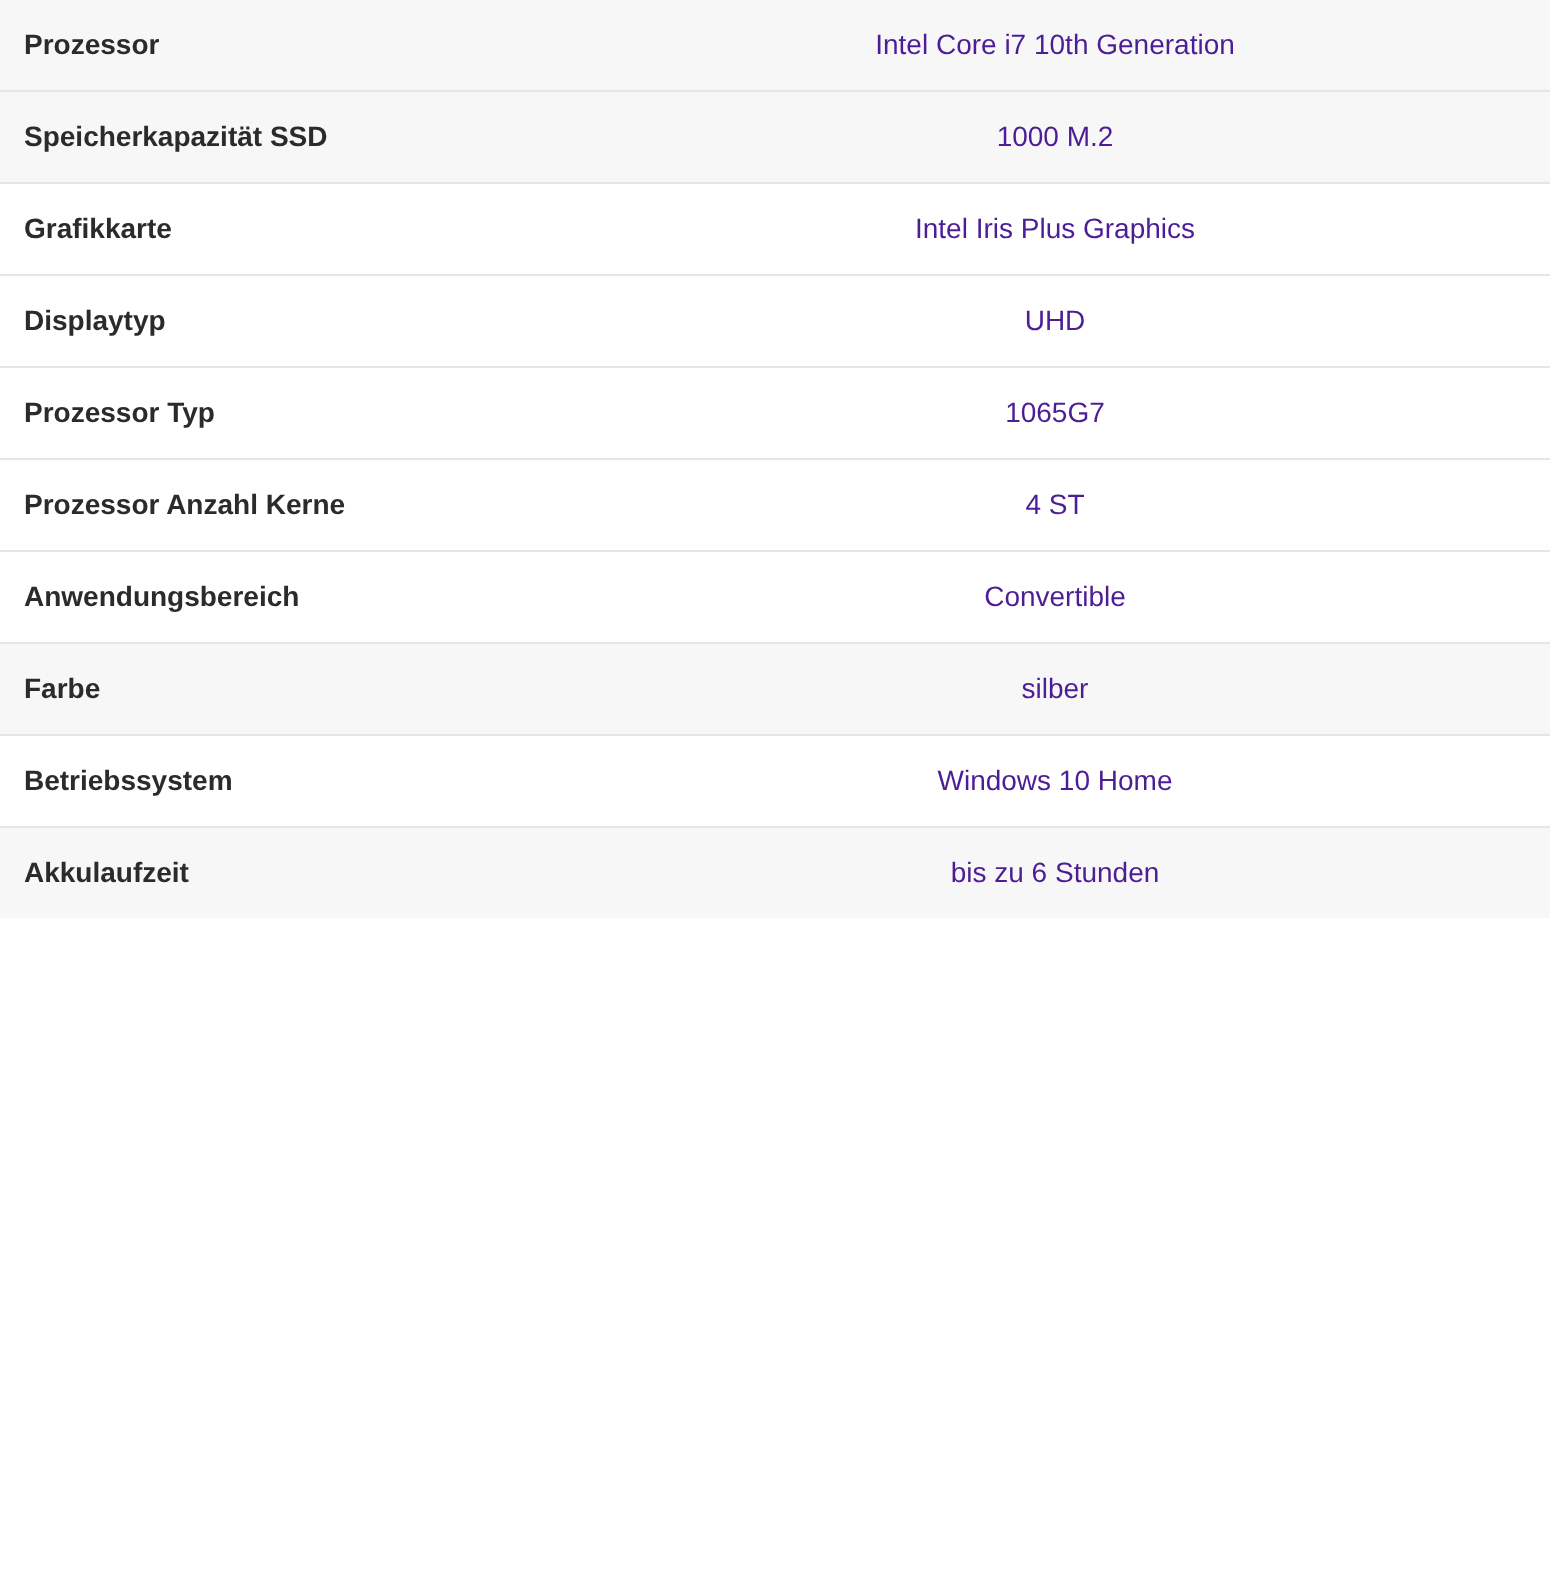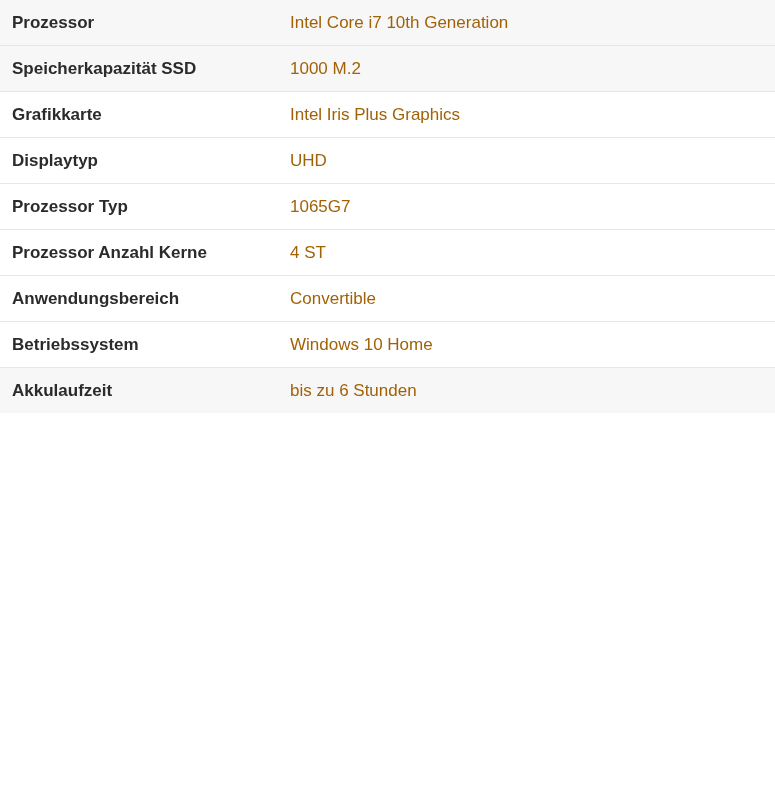--- a/index.html
+++ b/index.html
@@ -23,33 +23,34 @@
   }
   .spec-table tr:first-child {
     border-top: none;
   }
   .spec-table tr.alt {
     background: #f7f7f7;
   }
   .spec-table td {
     vertical-align: top;
     padding: 12px 10px 12px 12px;
-    font-size: 17px;
+    font-size: 14px;
     line-height: 21px;
     margin-top: 11px;
   }
   .spec-table td.label {
     width: 250px;
     font-weight: bold;
     color: #2b2b2b;
   }
   .spec-table td.value {
-    color: #a16207;
+    color: #4c1d95;
     padding-left: 18px;
     white-space: pre-line;
+    text-align: center;
   }
   .spec-table tr.tall td {
     padding-top: 13px;
     padding-bottom: 14px;
   }
 </style>
 </head>
 <body>
 
 <table class="spec-table">
@@ -75,20 +76,24 @@
         <td class="value">1065G7</td>
       </tr>
       <tr>
         <td class="label">Prozessor Anzahl Kerne</td>
         <td class="value">4 ST</td>
       </tr>
       <tr>
         <td class="label">Anwendungsbereich</td>
         <td class="value">Convertible</td>
       </tr>
+      <tr class="alt">
+        <td class="label">Farbe</td>
+        <td class="value">silber</td>
+      </tr>
       <tr>
         <td class="label">Betriebssystem</td>
         <td class="value">Windows 10 Home</td>
       </tr>
       <tr class="alt">
         <td class="label">Akkulaufzeit</td>
         <td class="value">bis zu 6 Stunden</td>
       </tr>
     </tbody>
 </table>

